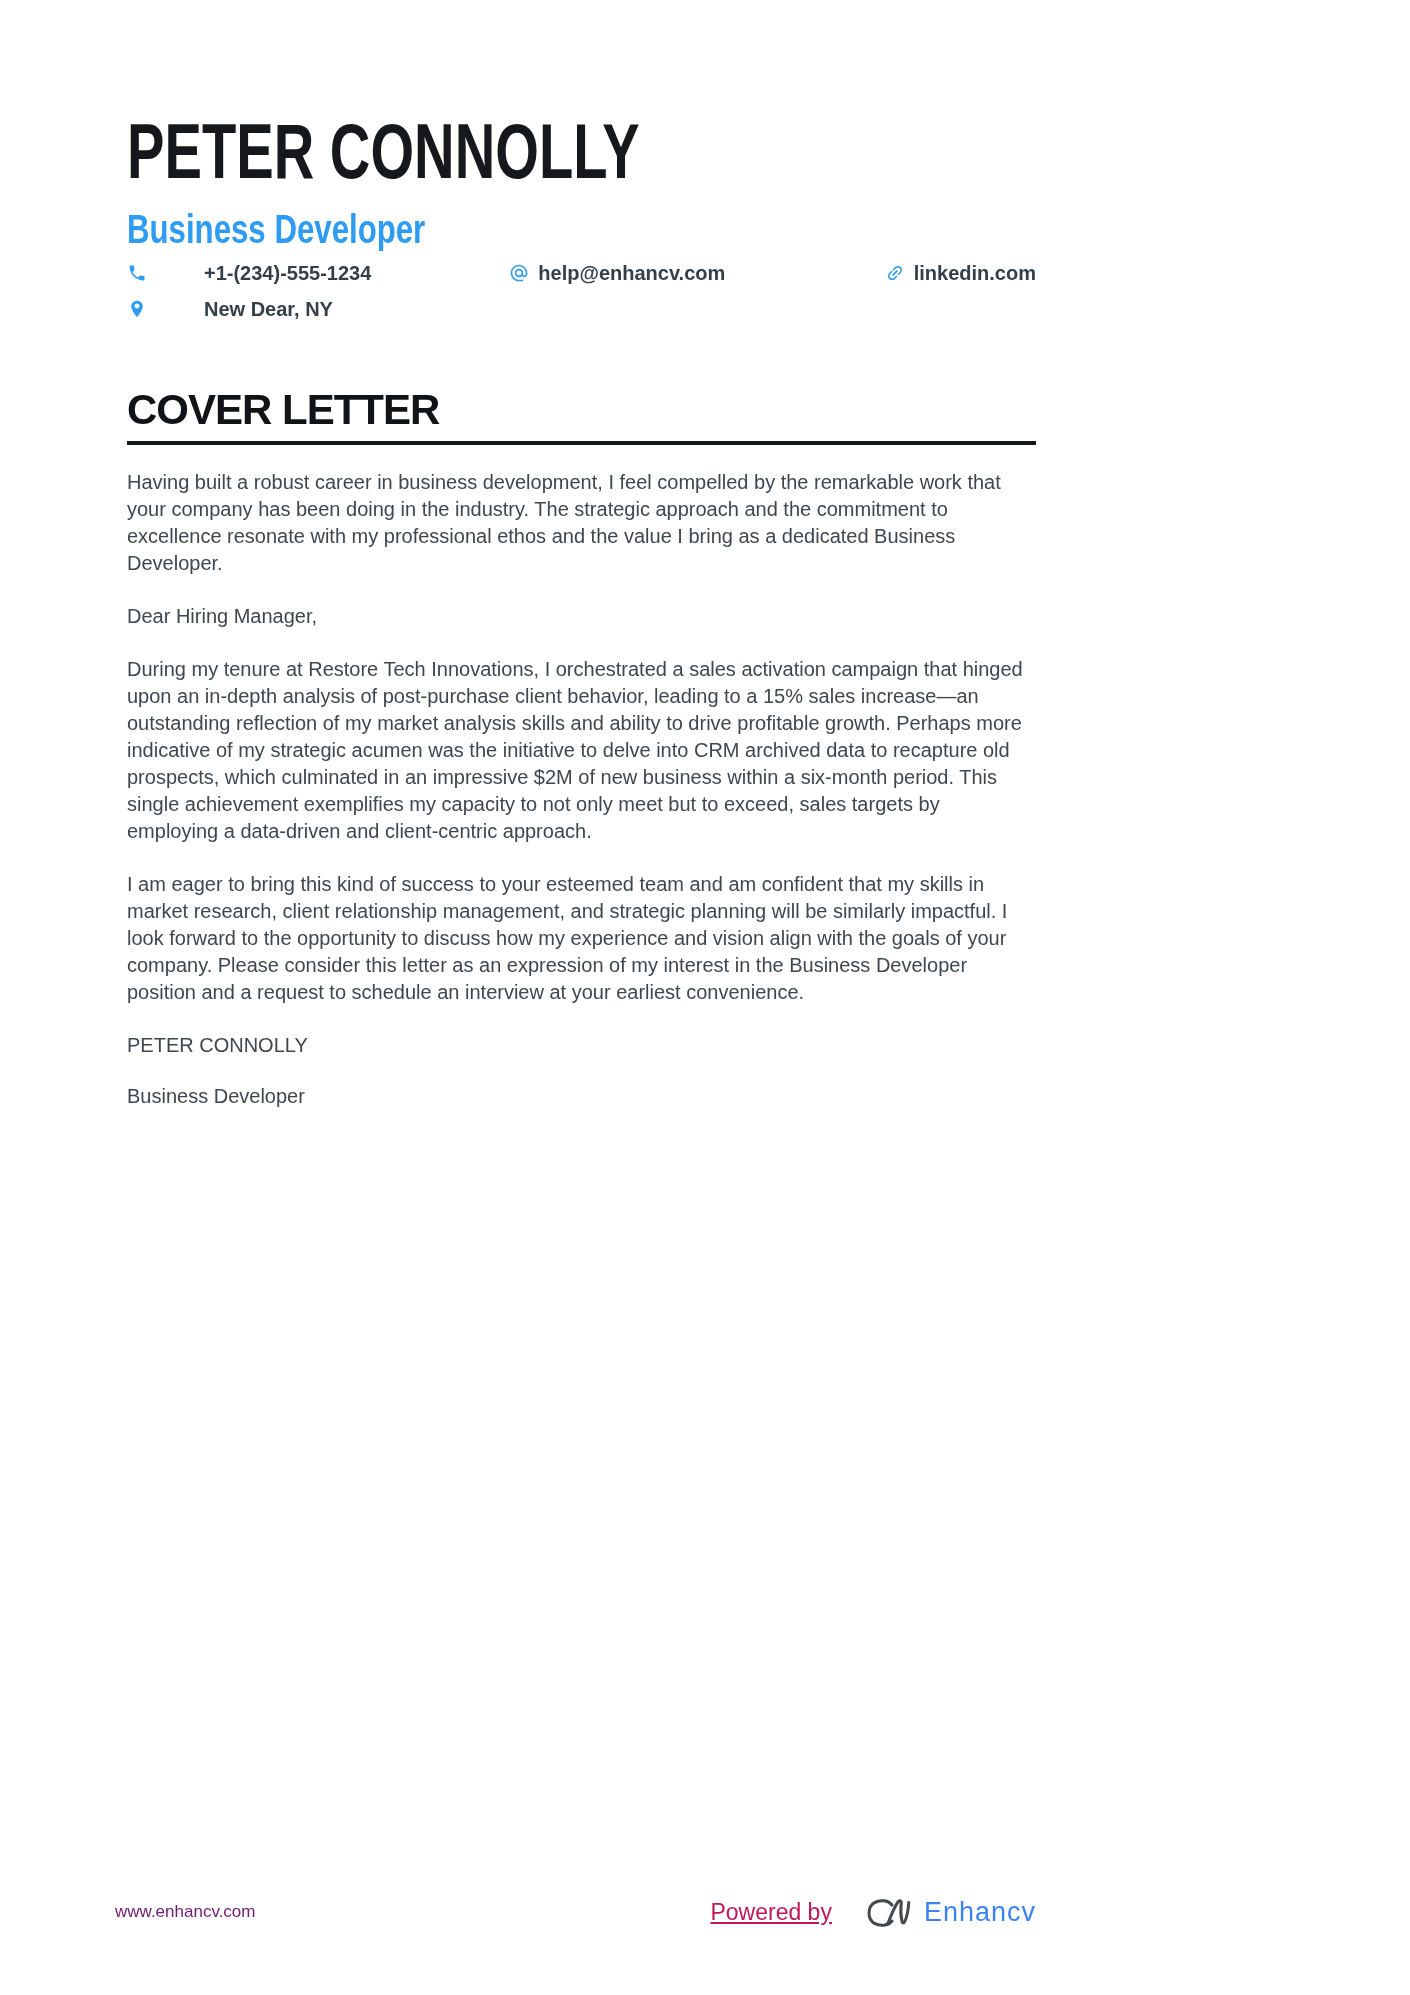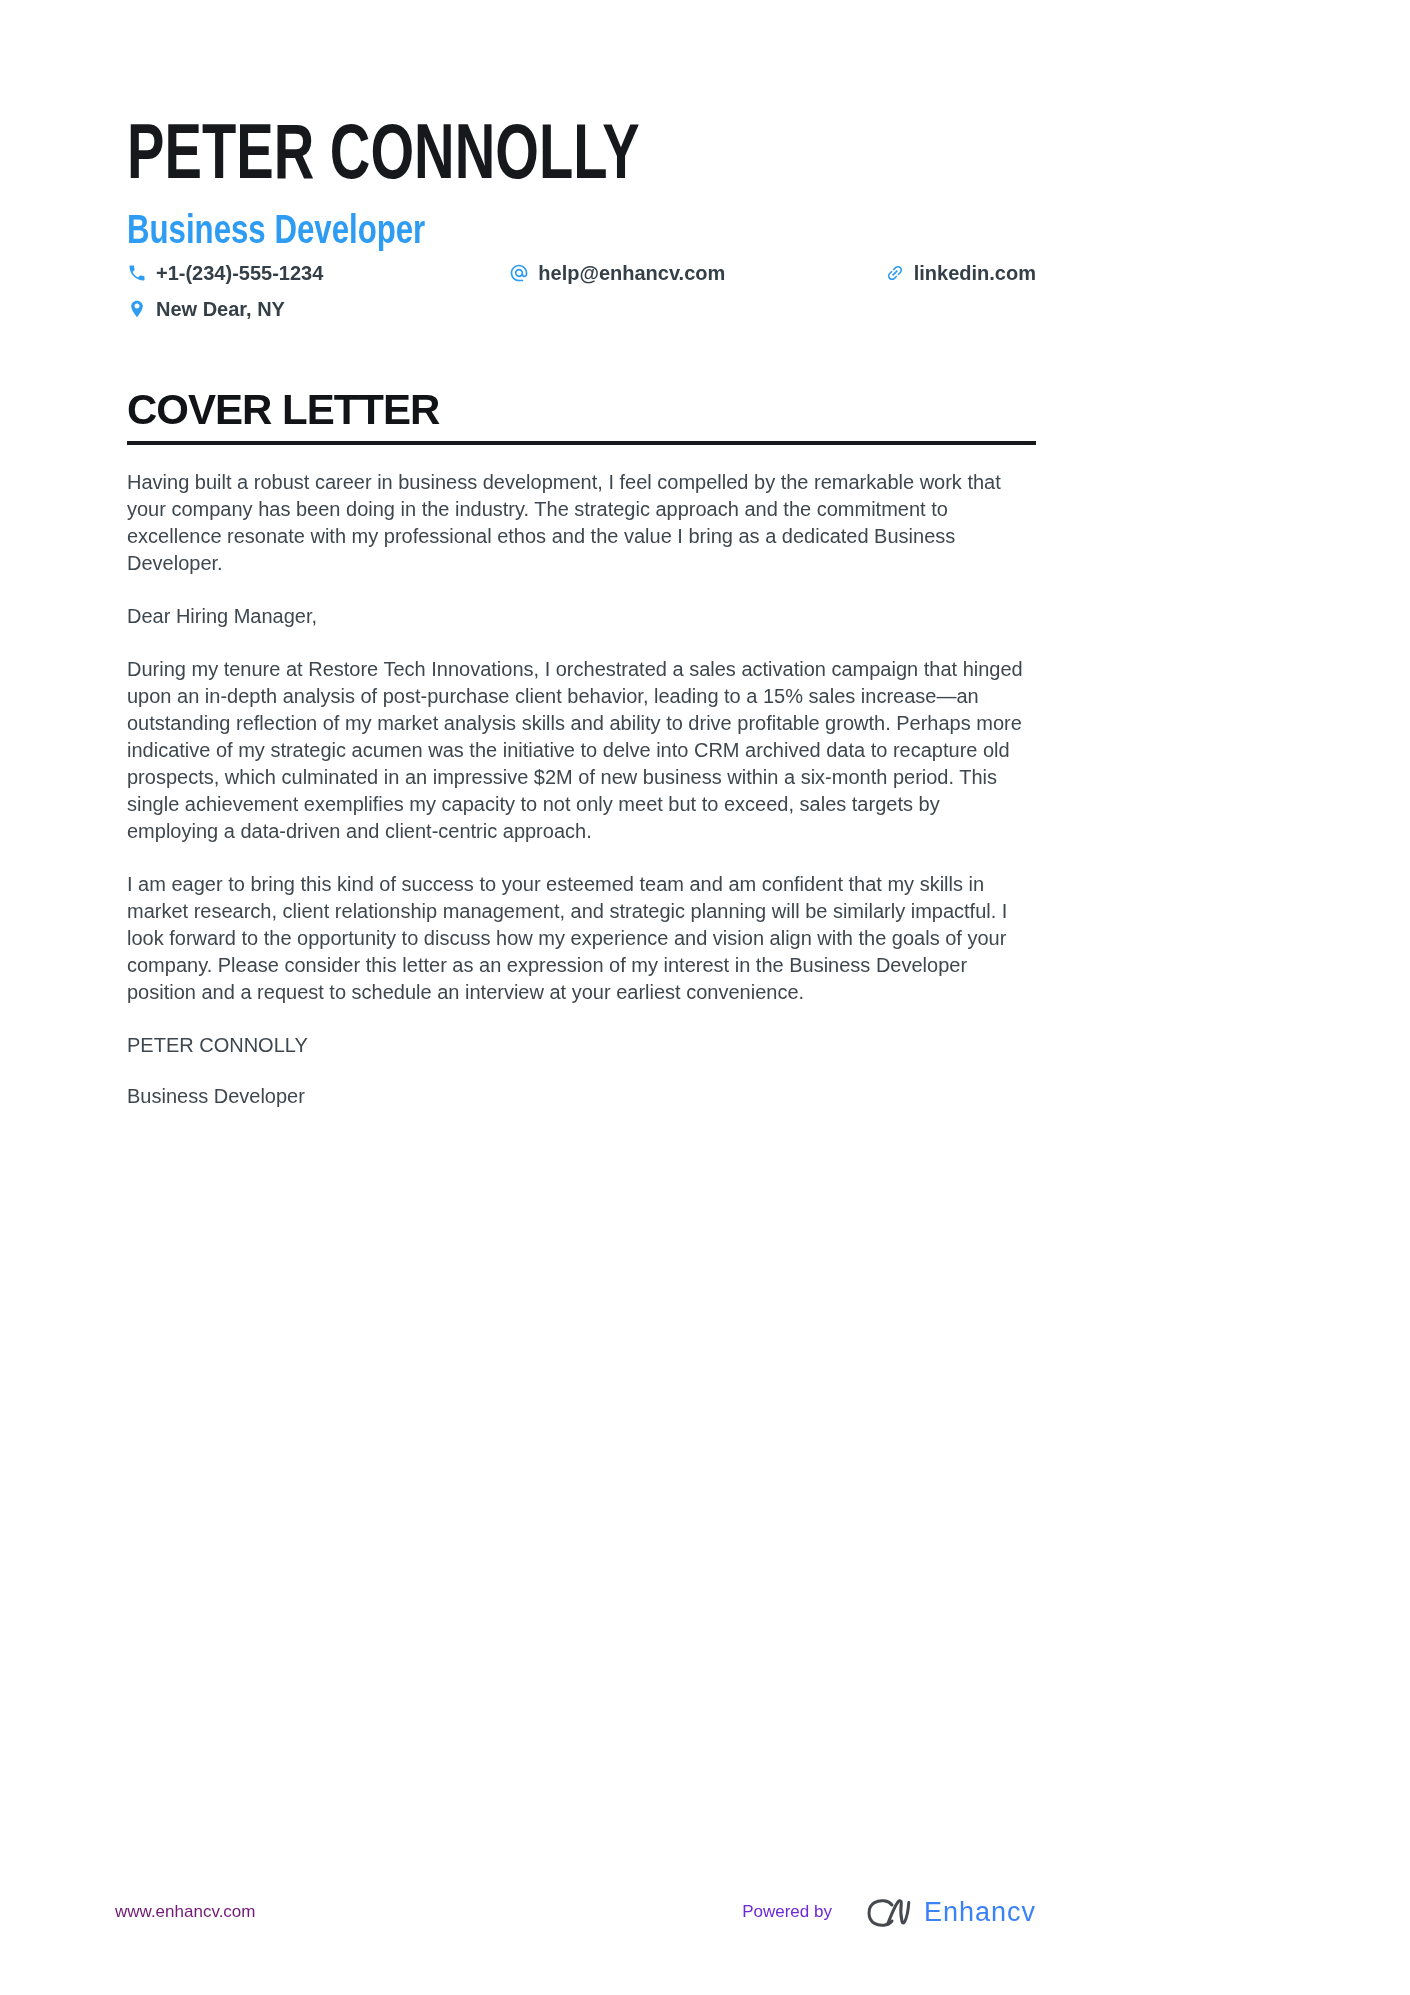--- a/index.html
+++ b/index.html
@@ -31,21 +31,21 @@
     line-height: 40px;
     font-weight: 700;
     color: #2d9cf2;
     transform: scaleX(0.78);
     transform-origin: left center;
     white-space: nowrap;
   }
   .contacts { margin-top: 10px; }
   .contact-row { display: flex; align-items: center; height: 24px; margin-top: 12px; }
   .contact-item { display: flex; align-items: center; }
-  .contact-item.col-1 { width: 391px; }
+  .contact-item.col-1 { width: 391px; gap: 48px; }
   .contact-item.col-2 { width: 384px; }
   .contact-item .c-icon { width: 20px; height: 20px; flex: 0 0 20px; margin-right: 9px; }
   .contact-item .c-icon svg { display: block; width: 20px; height: 20px; }
   .contact-text {
     font-size: 20px;
     font-weight: 700;
     color: #343f47;
     white-space: nowrap;
   }
   .section-head {
@@ -78,21 +78,21 @@
     display: flex;
     justify-content: space-between;
     align-items: center;
   }
   .footer-site {
     font-size: 17px;
     color: #701a75;
     text-decoration: none;
   }
   .powered-by { display: flex; align-items: center; }
-  .powered-by-label { font-size: 17px; color: #6d28d9; margin-right: 30px; }
+  .powered-by-label { font-size: 23px; color: #be185d; margin-right: 30px; text-decoration: underline; }
   .brand-mark { width: 50px; height: 34px; margin-right: 12px; }
   .brand-mark svg { display: block; width: 50px; height: 34px; }
   .brand-word {
     font-size: 27px;
     color: #3b82f6;
     letter-spacing: 1px;
     font-weight: 400;
   }
 </style>
 </head>

